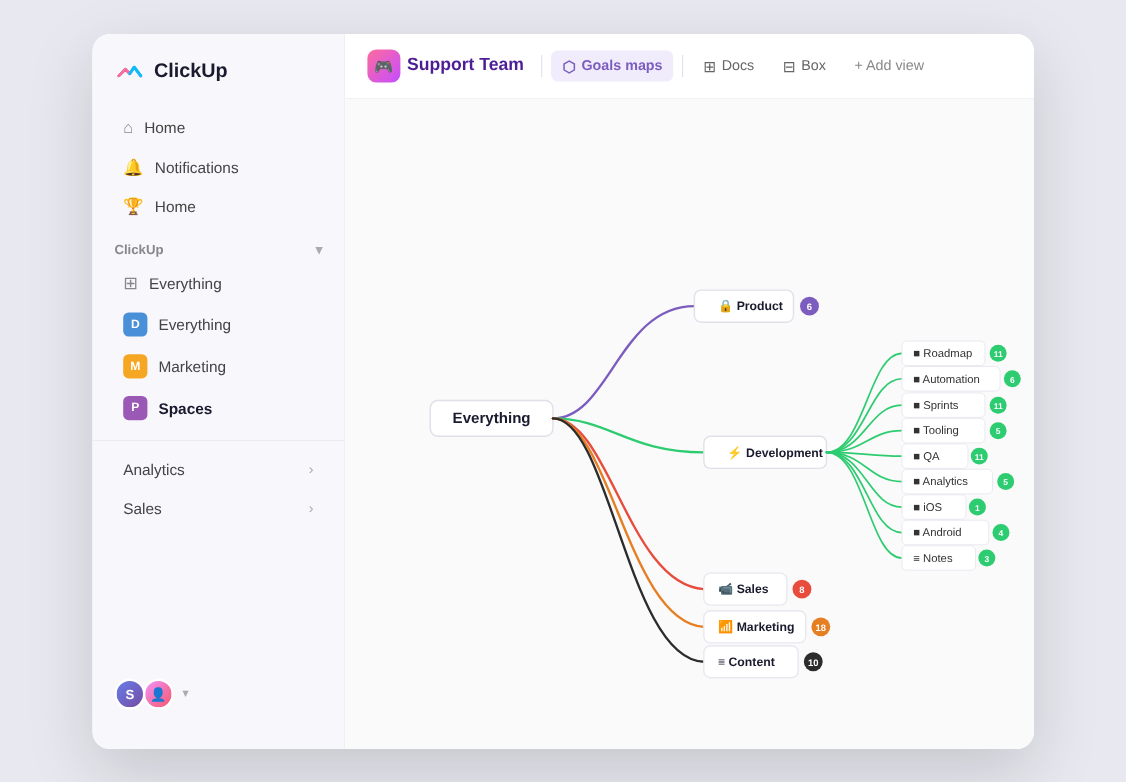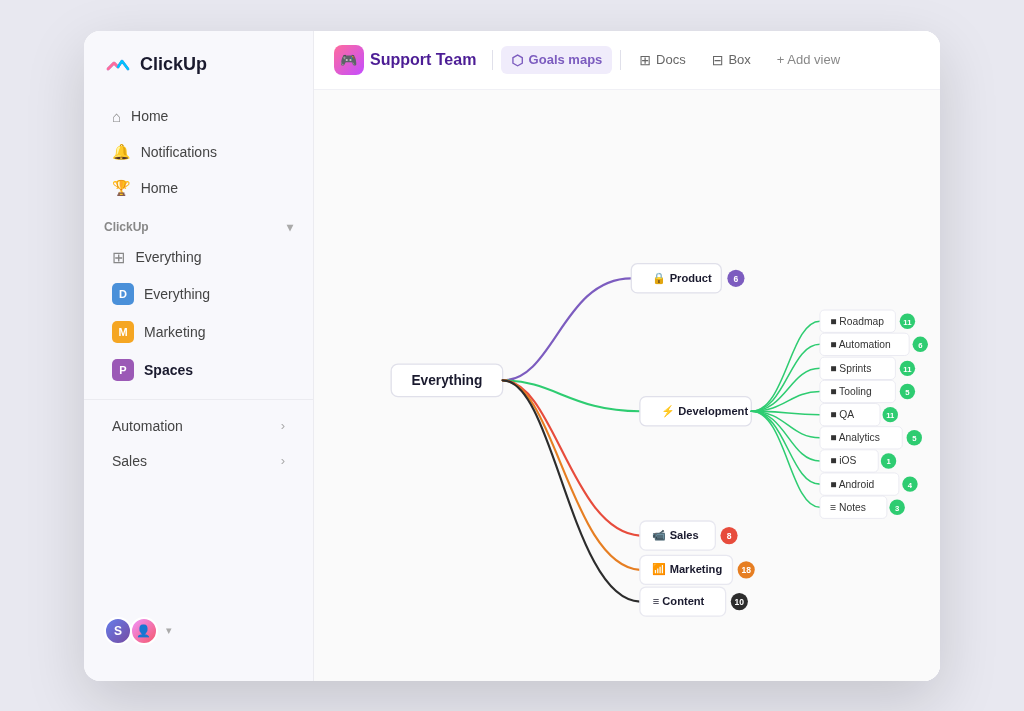--- a/index.html
+++ b/index.html
@@ -269,21 +269,21 @@
       <span class="space-badge badge-m">M</span>
       <span>Marketing</span>
     </div>
     <div class="space-item active">
       <span class="space-badge badge-p">P</span>
       <span>Spaces</span>
     </div>
 
     <div class="sidebar-bottom-section">
       <div class="collapsible-item">
-        <span>Automation</span>
+        <span>Analytics</span>
         <span class="chevron-right">›</span>
       </div>
       <div class="collapsible-item">
         <span>Sales</span>
         <span class="chevron-right">›</span>
       </div>
     </div>
 
     <div class="sidebar-footer">
       <div class="avatar avatar-s">S</div>

